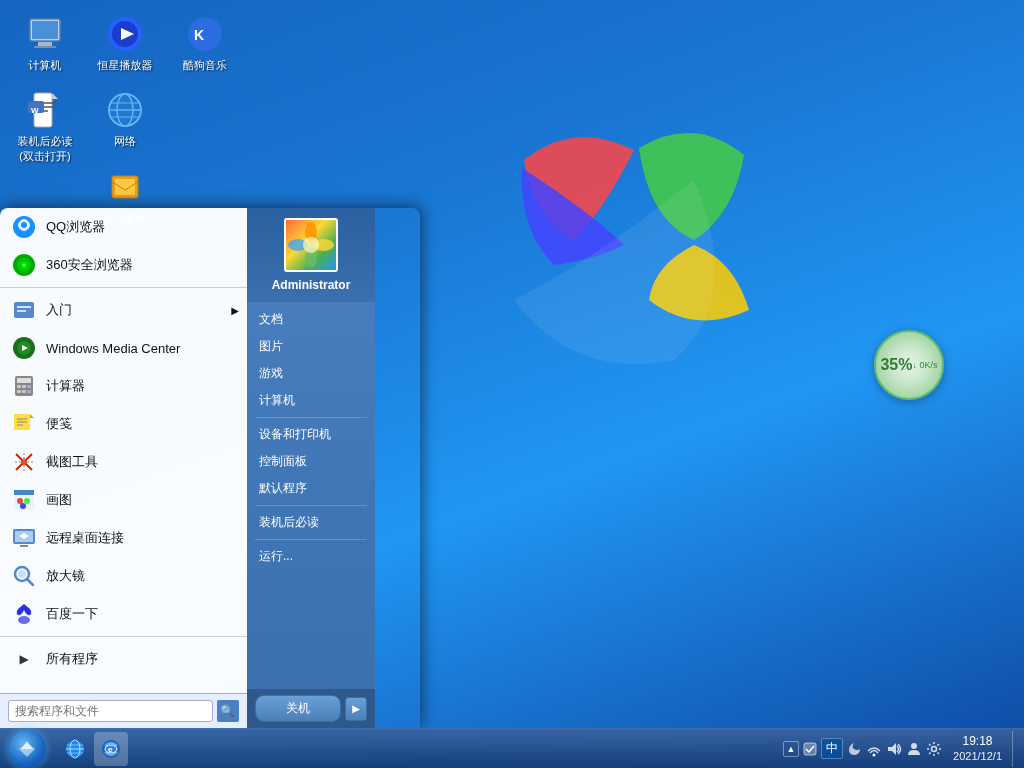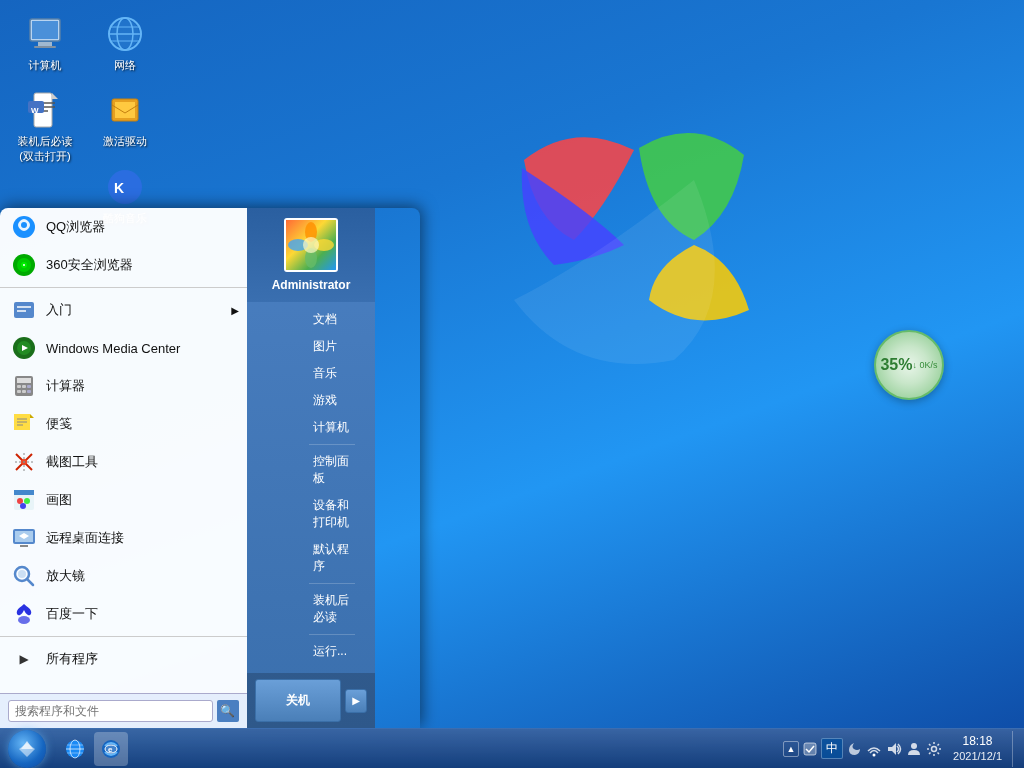--- a/index.html
+++ b/index.html
@@ -210,22 +210,21 @@
       justify-content: center;
     }
     .user-name {
       color: white;
       font-size: 12px;
       margin-top: 6px;
       font-weight: bold;
     }
     .right-items {
       flex: 1;
-      padding: 4px 12px;
-      margin-left: 42px;
+      padding: 4px 0;
     }
     .right-item {
       padding: 5px 12px;
       color: white;
       font-size: 12px;
       cursor: pointer;
       display: flex;
       align-items: center;
     }
     .right-divider {
@@ -237,27 +236,26 @@
       padding: 6px 8px;
       background: rgba(0,0,0,0.2);
       display: flex;
       align-items: center;
       gap: 4px;
     }
     .shutdown-btn {
       flex: 1;
       background: linear-gradient(to bottom, #6a9fd8, #4a7fb8);
       border: 1px solid #3a6fa8;
-      border-radius: 3px;
+      border-radius: 9px;
       color: white;
       font-size: 12px;
-      padding: 12px 8px;
+      padding: 4px 8px;
       cursor: pointer;
       font-family: 'Microsoft YaHei', sans-serif;
-      font-weight: bold;
     }
     .shutdown-arrow {
       width: 22px;
       height: 24px;
       background: linear-gradient(to bottom, #6a9fd8, #4a7fb8);
       border: 1px solid #3a6fa8;
       border-radius: 3px;
       color: white;
       font-size: 10px;
       cursor: pointer;
@@ -433,20 +431,30 @@
           <rect x="8" y="2" width="18" height="34" rx="2" fill="white" stroke="#aaa" stroke-width="1"></rect>
           <polygon points="26,2 32,8 26,8" fill="#ccc"></polygon>
           <line x1="11" y1="12" x2="29" y2="12" stroke="#555" stroke-width="1.5"></line>
           <line x1="11" y1="16" x2="29" y2="16" stroke="#555" stroke-width="1.5"></line>
           <line x1="11" y1="20" x2="22" y2="20" stroke="#555" stroke-width="1.5"></line>
           <rect x="2" y="10" width="16" height="12" rx="2" fill="#4472C4"></rect>
           <text x="5" y="22" fill="white" font-size="8" font-weight="bold">W</text>
         </svg>
       </div>
       <span class="icon-label">装机后必读(双击打开)</span>
+    </div>
+    <div class="desktop-icon">
+      <div class="icon-img">
+        <svg width="38" height="38" viewBox="0 0 38 38">
+          <circle cx="19" cy="19" r="17" fill="#2a5fff"></circle>
+          <circle cx="19" cy="19" r="13" fill="#1a3dcc"></circle>
+          <polygon points="15,13 28,19 15,25" fill="white"></polygon>
+        </svg>
+      </div>
+      <span class="icon-label">恒星播放器</span>
     </div>
     <div class="desktop-icon">
       <div class="icon-img">
         <svg width="38" height="38" viewBox="0 0 38 38">
           <circle cx="19" cy="19" r="16" fill="none" stroke="#64b5f6" stroke-width="2"></circle>
           <ellipse cx="19" cy="19" rx="8" ry="16" fill="none" stroke="#64b5f6" stroke-width="1.5"></ellipse>
           <line x1="3" y1="19" x2="35" y2="19" stroke="#64b5f6" stroke-width="1.5"></line>
           <line x1="5" y1="12" x2="33" y2="12" stroke="#64b5f6" stroke-width="1"></line>
           <line x1="5" y1="26" x2="33" y2="26" stroke="#64b5f6" stroke-width="1"></line>
           <circle cx="19" cy="19" r="14" fill="rgba(100,181,246,0.15)"></circle>
@@ -664,34 +672,31 @@
       </div>
 
       <div class="right-items">
         <div class="right-item">
           <span>文档</span>
         </div>
         <div class="right-item">
           <span>图片</span>
         </div>
         <div class="right-item">
-          <span>音乐</span>
-        </div>
-        <div class="right-item">
           <span>游戏</span>
         </div>
         <div class="right-item">
           <span>计算机</span>
         </div>
         <div class="right-divider"></div>
         <div class="right-item">
+          <span>设备和打印机</span>
+        </div>
+        <div class="right-item">
           <span>控制面板</span>
-        </div>
-        <div class="right-item">
-          <span>设备和打印机</span>
         </div>
         <div class="right-item">
           <span>默认程序</span>
         </div>
         <div class="right-divider"></div>
         <div class="right-item">
           <span>装机后必读</span>
         </div>
         <div class="right-divider"></div>
         <div class="right-item">
@@ -782,19 +787,19 @@
     </div>
 
     <div class="tray-icon">
       <svg width="16" height="16" viewBox="0 0 16 16">
         <circle cx="8" cy="8" r="2.5" fill="none" stroke="rgba(255,255,255,0.8)" stroke-width="1.5"></circle>
         <path d="M8,1 L8,3 M8,13 L8,15 M1,8 L3,8 M13,8 L15,8 M3,3 L4.5,4.5 M11.5,11.5 L13,13 M13,3 L11.5,4.5 M4.5,11.5 L3,13" stroke="rgba(255,255,255,0.8)" stroke-width="1.5"></path>
       </svg>
     </div>
 
     <div class="clock">
-      <span class="clock-time">18:18</span>
+      <span class="clock-time">19:18</span>
       <span class="clock-date">2021/12/1</span>
     </div>
 
     <div class="show-desktop"></div>
   </div>
 </div>
 
 </body></html>

